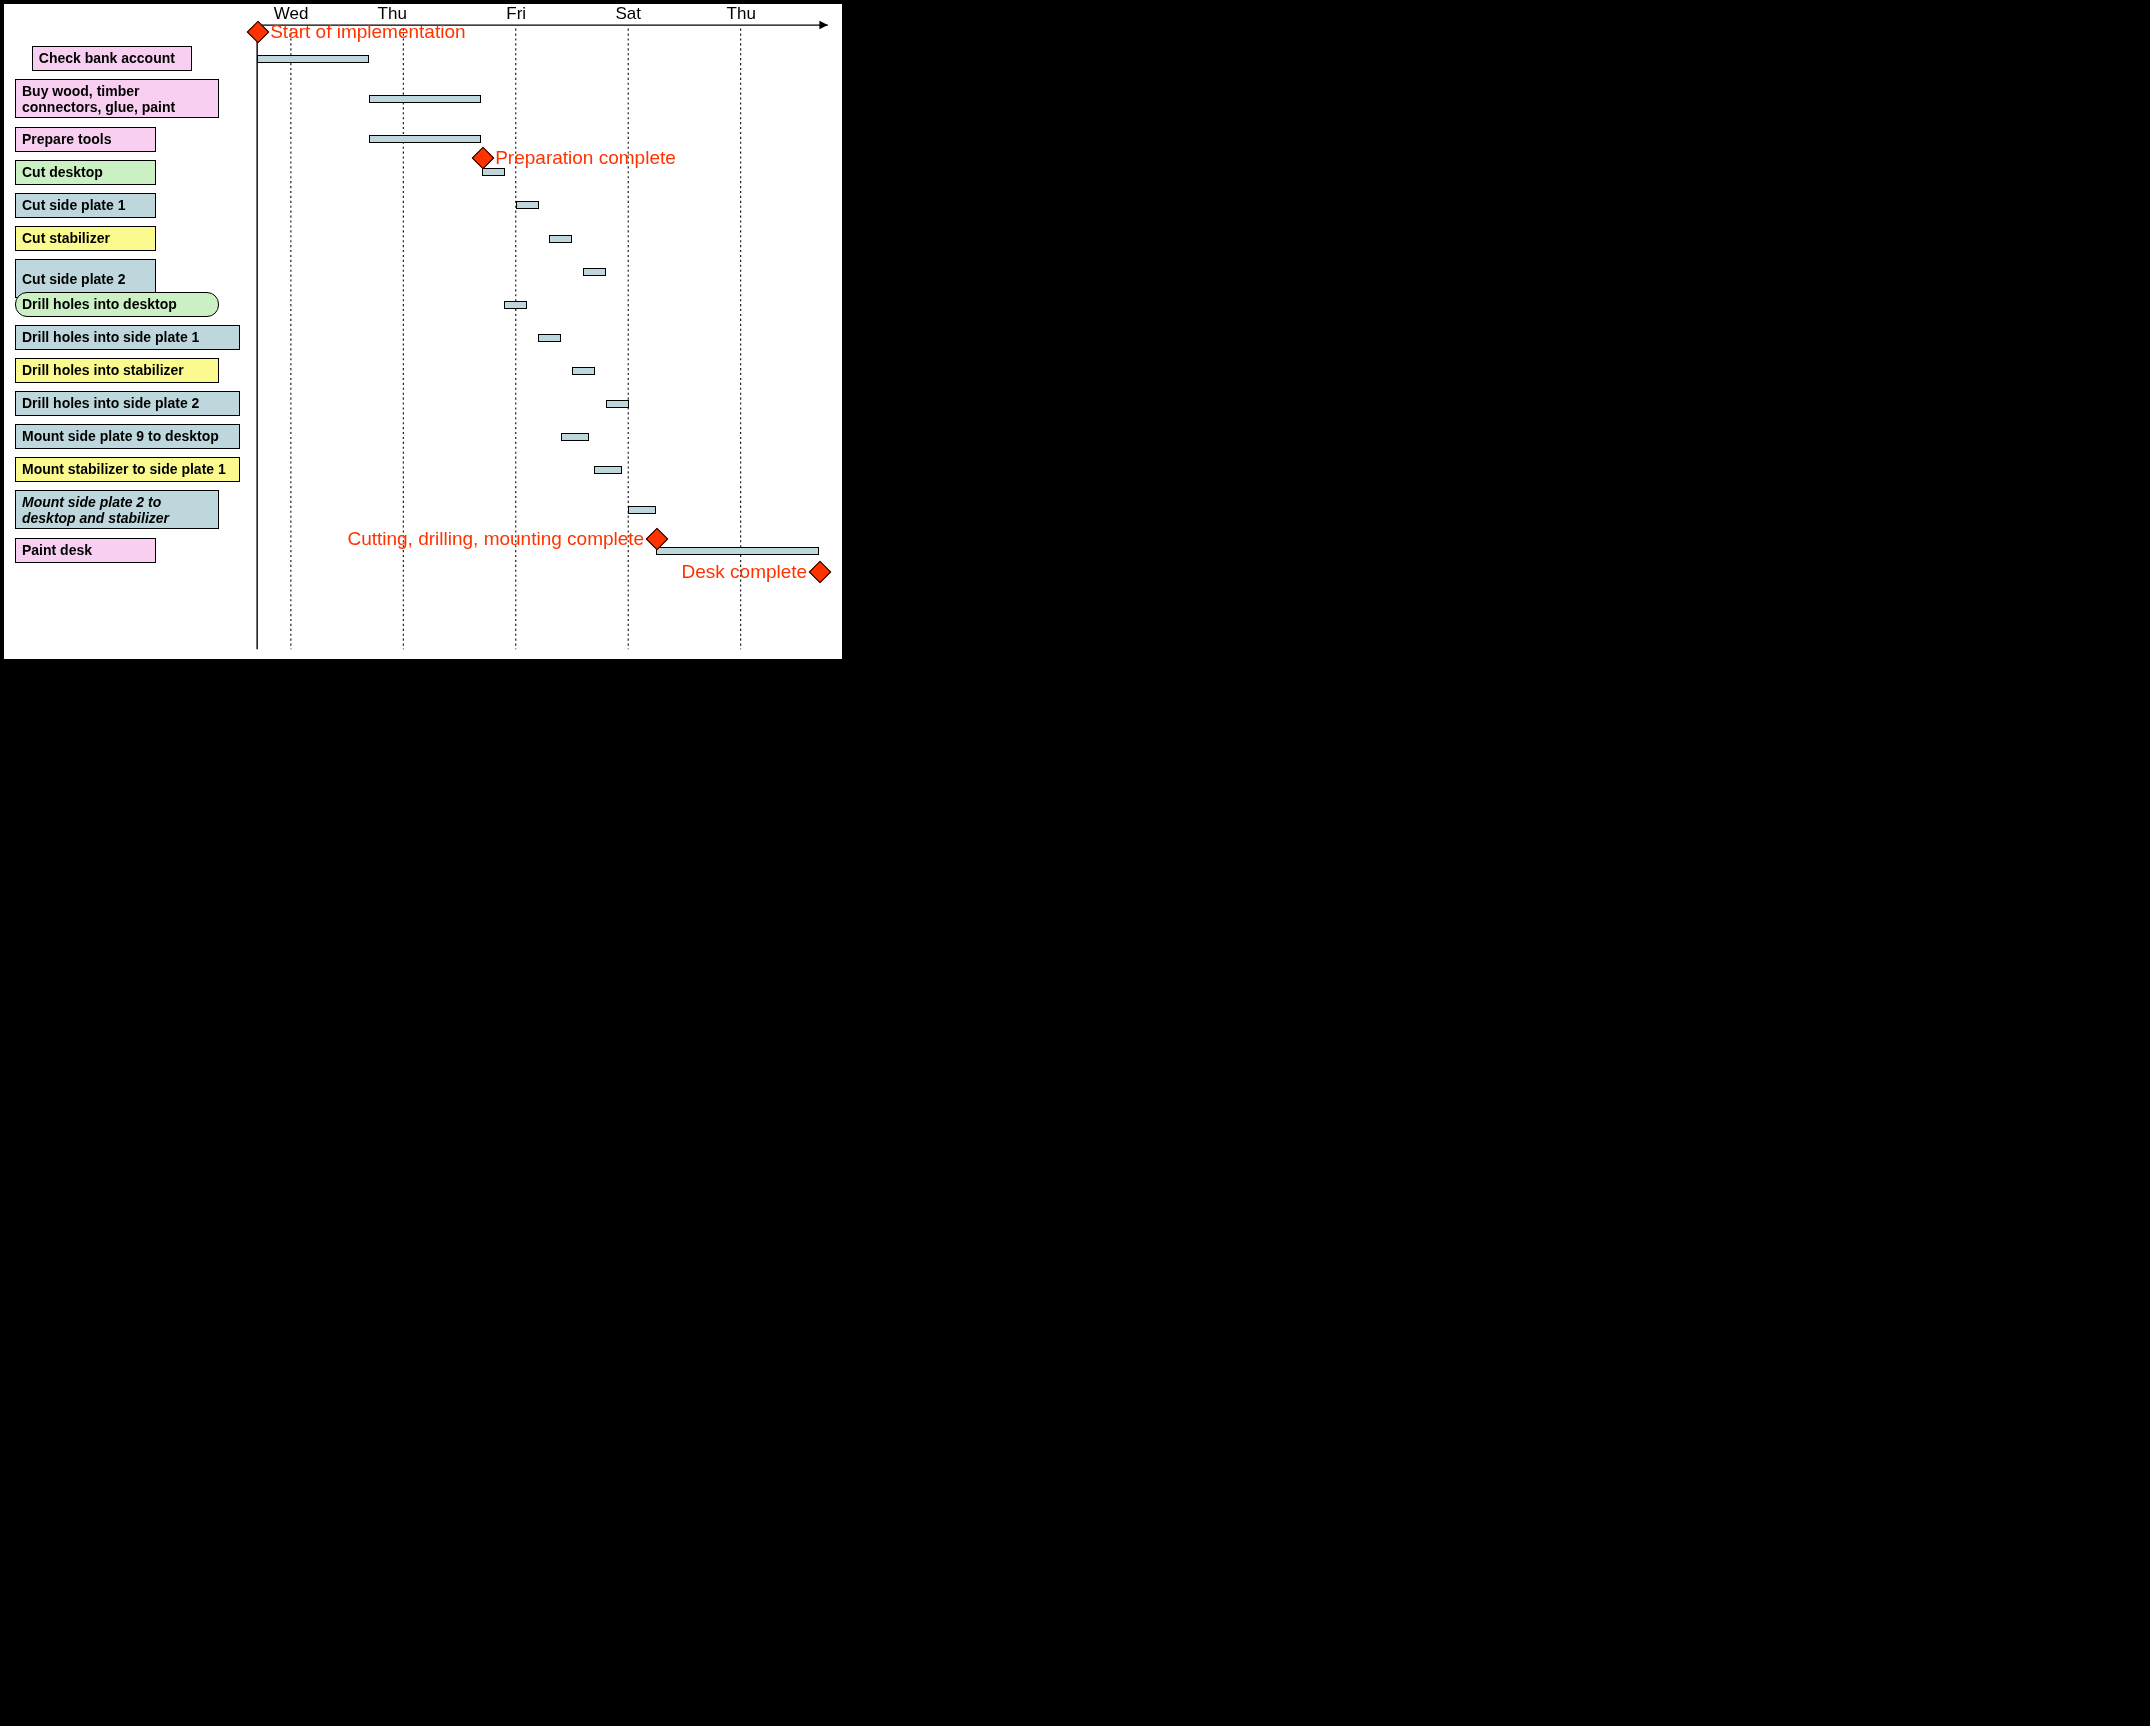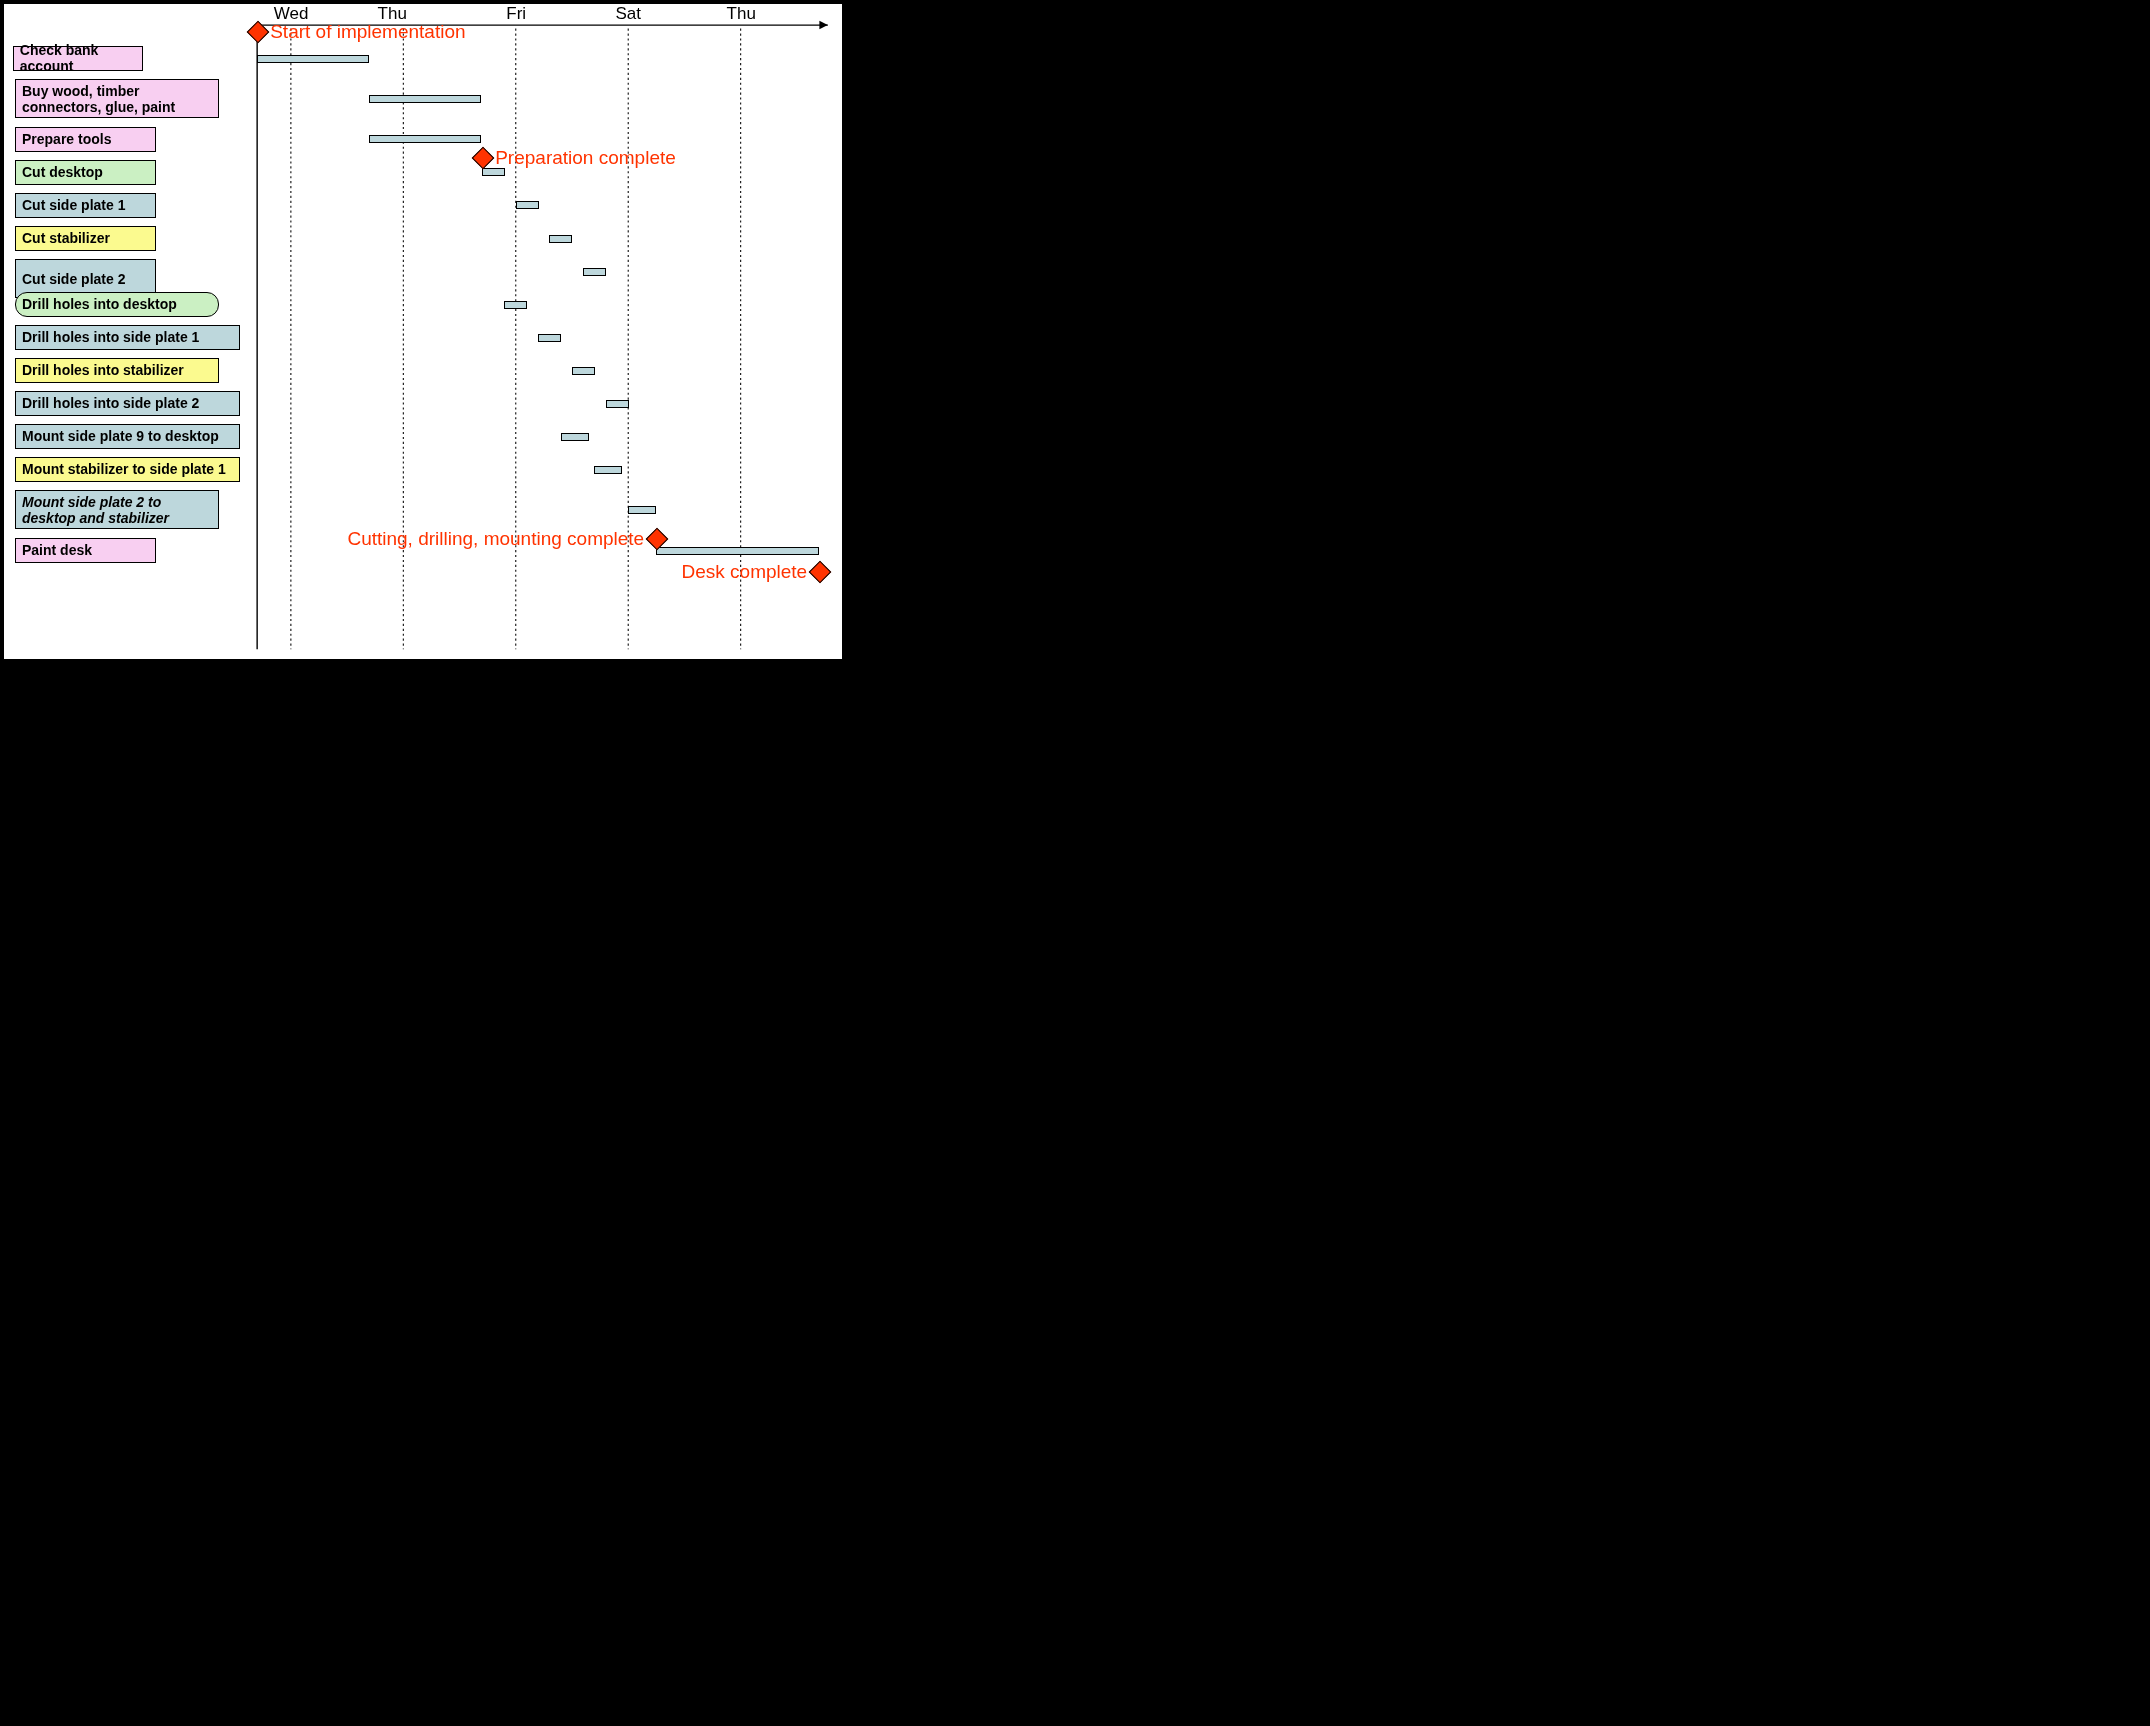--- a/index.html
+++ b/index.html
@@ -81,21 +81,21 @@
         <line x1="1048" x2="1048" y1="35" y2="918" stroke="#000" stroke-width="1.5" stroke-dasharray="3,4"></line>
         <line x1="360" x2="360" y1="30" y2="918" stroke="#000" stroke-width="2"></line>
         <line x1="360" x2="1172" y1="30" y2="30" stroke="#000" stroke-width="2"></line>
         <polygon points="1172,30 1160,24 1160,36" fill="#000"></polygon>
       </svg>
       <div class="day-label" style="left: 287px; top: 0px;">Wed</div>
       <div class="day-label" style="left: 388px; top: 0px;">Thu</div>
       <div class="day-label" style="left: 512px; top: 0px;">Fri</div>
       <div class="day-label" style="left: 624px; top: 0px;">Sat</div>
       <div class="day-label" style="left: 737px; top: 0px;">Thu</div>
-      <div class="task-label" style="left: 9px; top: 42px; width: 130px; height: 24.6px; background: rgb(248, 207, 241);">Check bank account</div>
+      <div class="task-label" style="left: 28px; top: 42px; width: 160px; height: 24.6px; background: rgb(248, 207, 241);">Check bank account</div>
       <div class="bar" style="left: 253px; width: 112px; top: 51px; height: 7.7px;"></div>
       <div class="task-label" style="left: 11.2px; top: 75px; width: 204px; height: 39px; background: rgb(248, 207, 241);">Buy wood, timber connectors, glue, paint</div>
       <div class="bar" style="left: 365px; width: 112px; top: 91px; height: 7.7px;"></div>
       <div class="task-label" style="left: 11.2px; top: 123px; width: 141px; height: 24.6px; background: rgb(248, 207, 241);">Prepare tools</div>
       <div class="bar" style="left: 365px; width: 112px; top: 131px; height: 7.7px;"></div>
       <div class="task-label" style="left: 11.2px; top: 156px; width: 141px; height: 24.6px; background: rgb(203, 240, 195);">Cut desktop</div>
       <div class="bar" style="left: 478px; width: 22.5px; top: 164px; height: 7.7px;"></div>
       <div class="task-label" style="left: 11.2px; top: 189px; width: 141px; height: 24.6px; background: rgb(189, 215, 220);">Cut side plate 1</div>
       <div class="bar" style="left: 512px; width: 22.5px; top: 197px; height: 7.7px;"></div>
       <div class="task-label" style="left: 11.2px; top: 222px; width: 141px; height: 24.6px; background: rgb(251, 250, 143);">Cut stabilizer</div>

